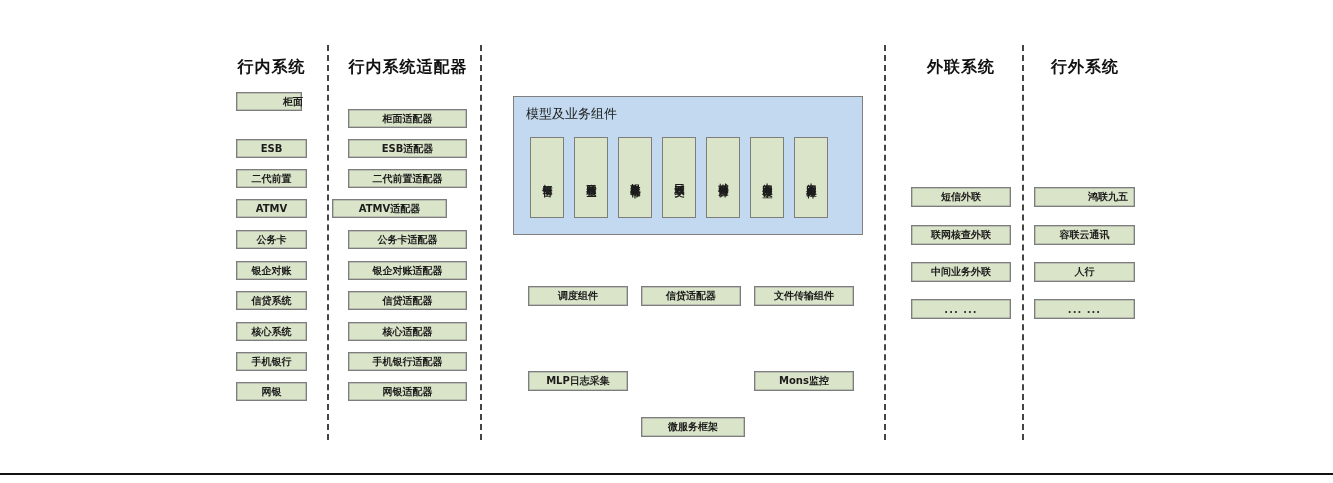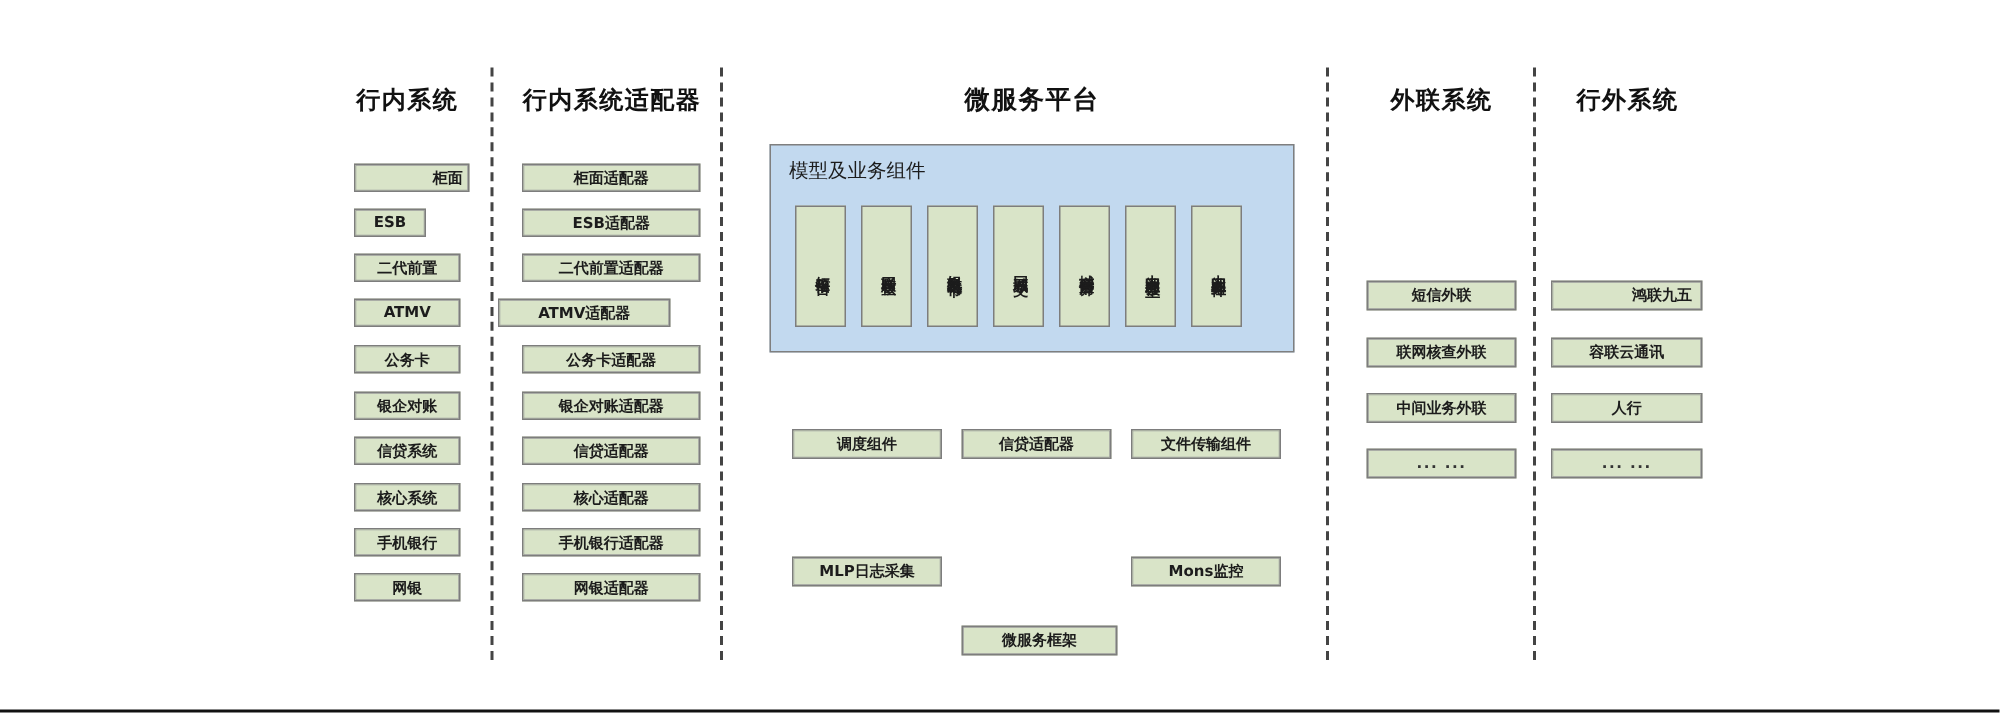--- a/index.html
+++ b/index.html
@@ -76,26 +76,25 @@
 
 <div class="canvas">
 
   <div class="vsep" style="left:327px;"></div>
   <div class="vsep" style="left:480px;"></div>
   <div class="vsep" style="left:884px;"></div>
   <div class="vsep" style="left:1022px;"></div>
 
   <div class="col-title" style="left:214px;top:57px;width:115px;">行内系统</div>
   <div class="col-title" style="left:348px;top:57px;width:120px;">行内系统适配器</div>
-  <div class="col-title" style="left:613px;top:55px;width:150px;font-size:17px;">微服务平台</div>
   <div class="col-title" style="left:903px;top:57px;width:116px;">外联系统</div>
   <div class="col-title" style="left:1027px;top:57px;width:116px;">行外系统</div>
 
-  <div class="node" style="left:236px;top:109px;width:77px;height:19px;padding-left:48px;">柜面</div>
-  <div class="node" style="left:236px;top:139px;width:48px;height:19px;">ESB</div>
+  <div class="node" style="left:236px;top:92px;width:66px;height:19px;padding-left:48px;">柜面</div>
+  <div class="node" style="left:236px;top:139px;width:71px;height:19px;">ESB</div>
   <div class="node" style="left:236px;top:169px;width:71px;height:19px;">二代前置</div>
   <div class="node" style="left:236px;top:199px;width:71px;height:19px;">ATMV</div>
   <div class="node" style="left:236px;top:230px;width:71px;height:19px;">公务卡</div>
   <div class="node" style="left:236px;top:261px;width:71px;height:19px;">银企对账</div>
   <div class="node" style="left:236px;top:291px;width:71px;height:19px;">信贷系统</div>
   <div class="node" style="left:236px;top:322px;width:71px;height:19px;">核心系统</div>
   <div class="node" style="left:236px;top:352px;width:71px;height:19px;">手机银行</div>
   <div class="node" style="left:236px;top:382px;width:71px;height:19px;">网银</div>
 
   <div class="node" style="left:348px;top:109px;width:119px;height:19px;">柜面适配器</div>

